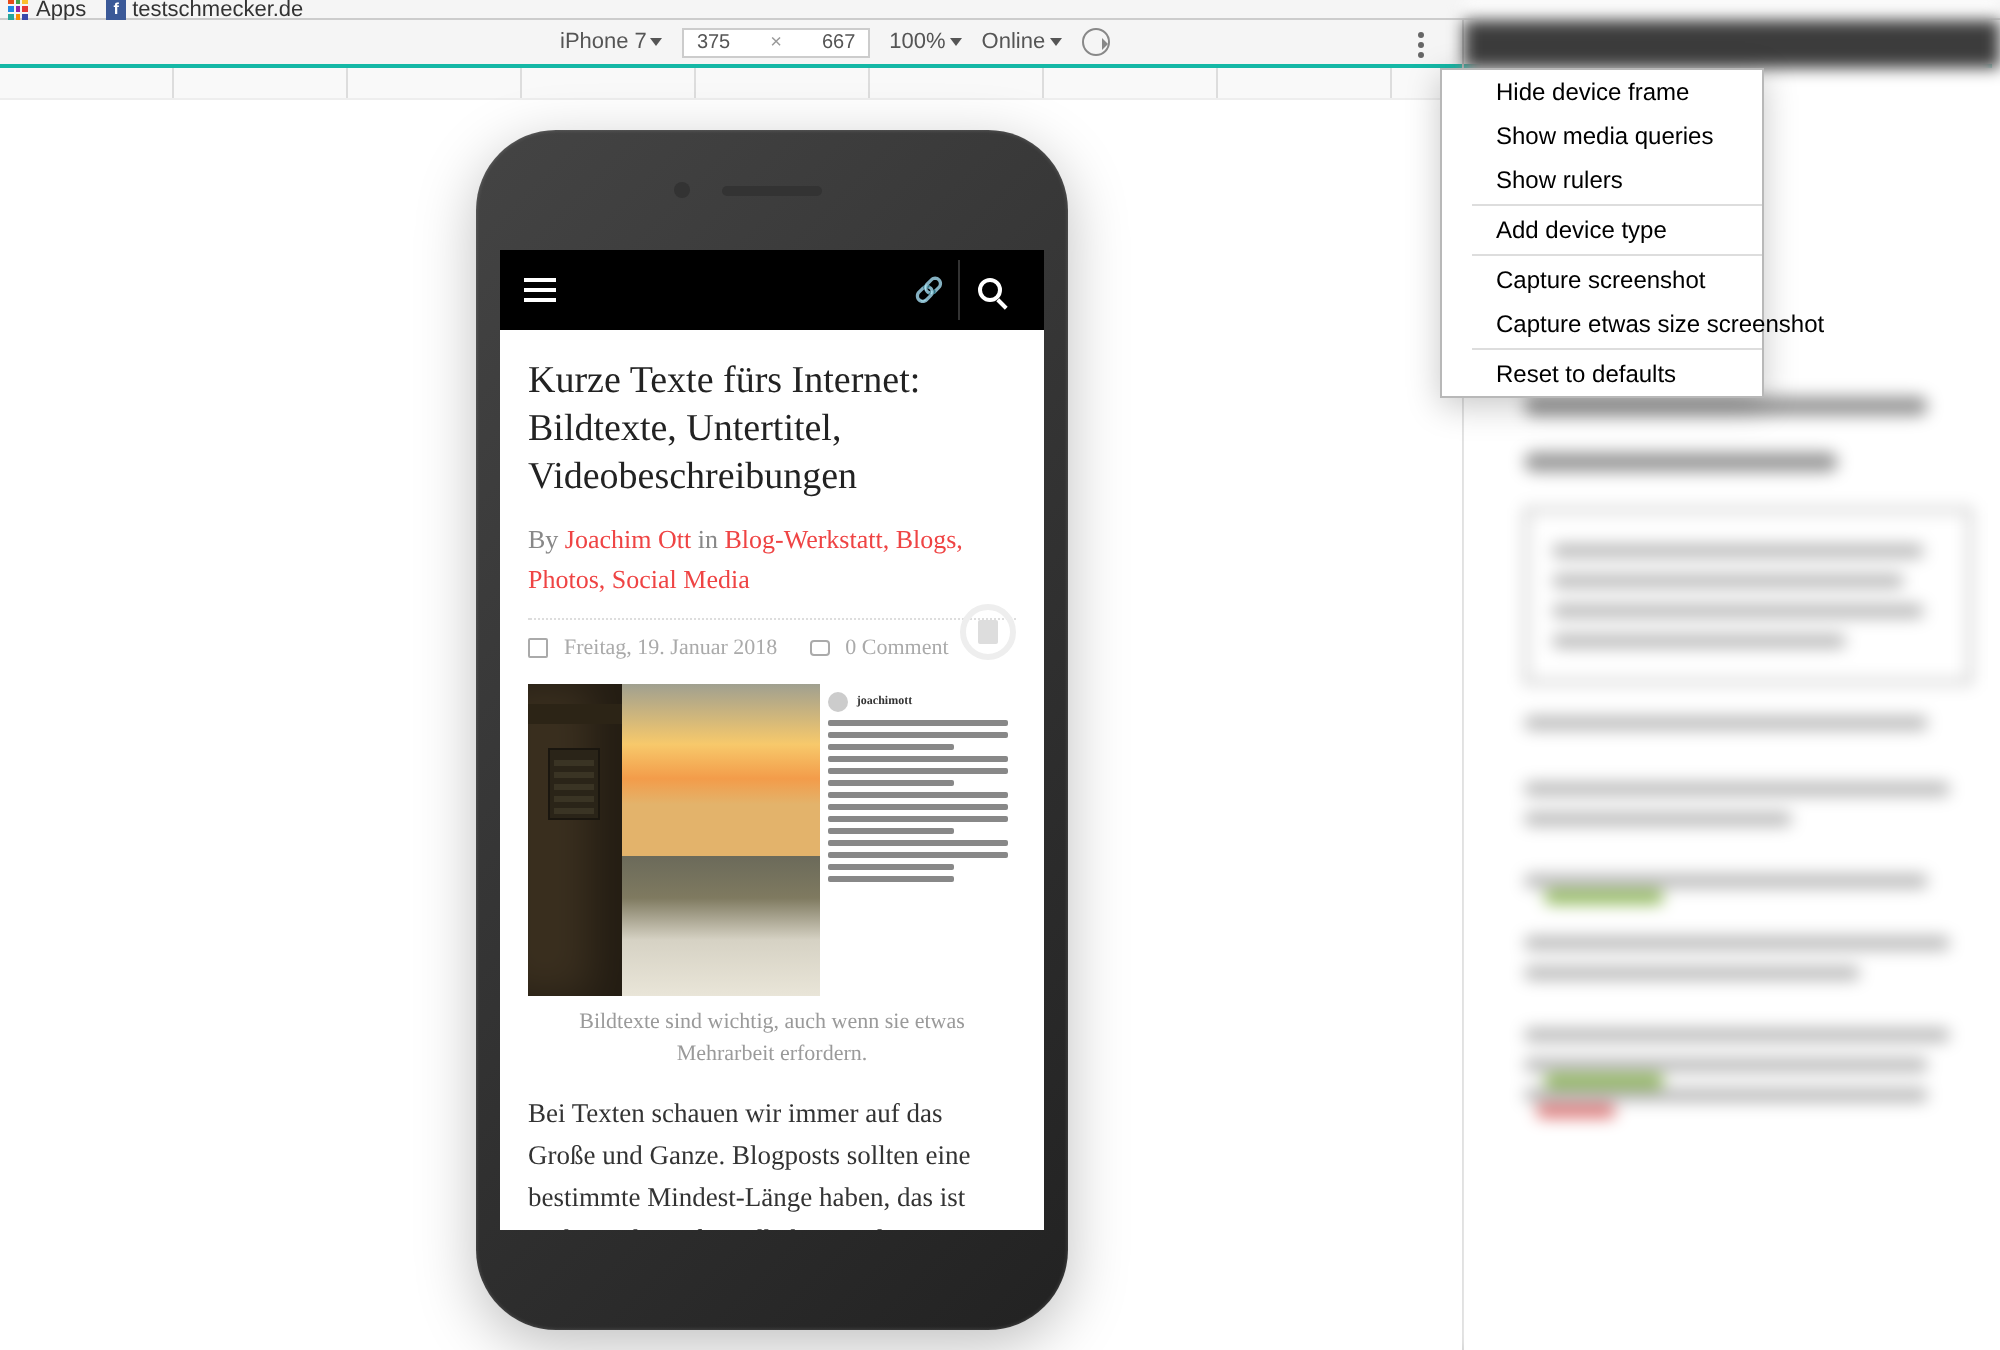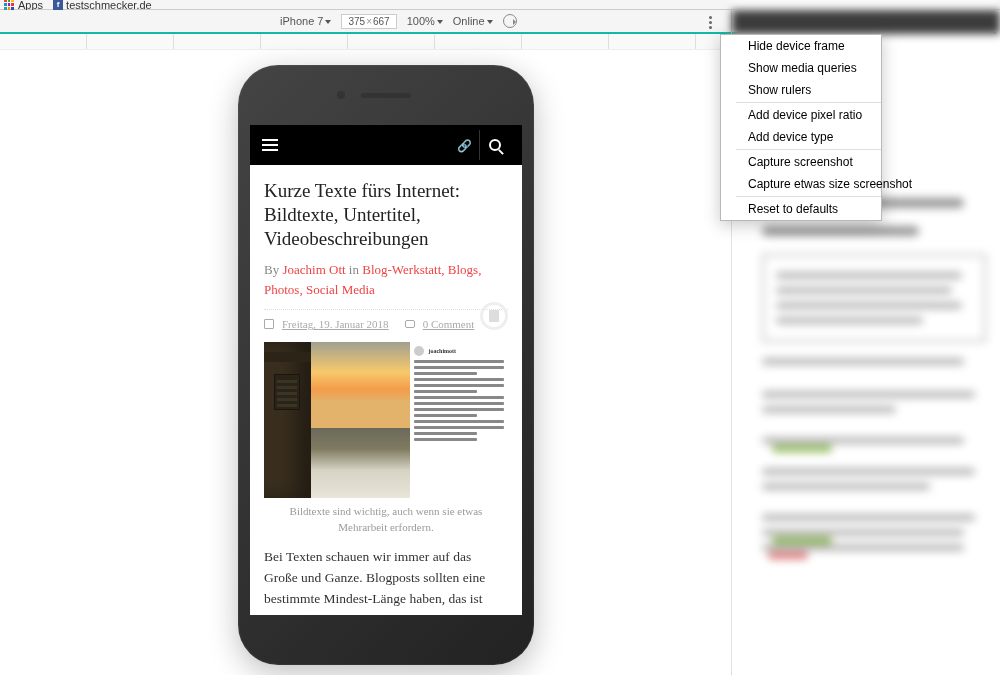--- a/index.html
+++ b/index.html
@@ -24,21 +24,21 @@
     .apps-icon div:nth-child(1){background:#e64a19;} .apps-icon div:nth-child(2){background:#43a047;} .apps-icon div:nth-child(3){background:#fbc02d;}
     .apps-icon div:nth-child(4){background:#1e88e5;} .apps-icon div:nth-child(5){background:#8e24aa;} .apps-icon div:nth-child(6){background:#e53935;}
     .apps-icon div:nth-child(7){background:#26a69a;} .apps-icon div:nth-child(8){background:#fb8c00;} .apps-icon div:nth-child(9){background:#3949ab;}
     .bookmark-icon { width:10px; height:10px; background:#3b5998; color:#fff; font-size:8px; display:flex; align-items:center; justify-content:center; margin-left:10px; margin-right:3px; font-weight:bold;}
     .devtools-bar {
       position: absolute; top: 10px; left:0; right:4px;
       height: 24px; background: #f5f5f5; border-bottom:2px solid #14b8a6;
       display:flex; align-items:center; font-size:11px; color:#555;
     }
     .dt-device { margin-left: 280px; }
-    .dt-dims { margin-left: 10px; border:1px solid #ccc; background:#fff; padding:1px 6px; font-size:10px; display:inline-flex; align-items:center; gap:1px; }
+    .dt-dims { margin-left: 10px; border:1px solid #ccc; background:#fff; padding:1px 6px; font-size:10px; display:inline-flex; align-items:center; gap:20px; }
     .dt-x { color:#999; }
     .dt-zoom, .dt-online { margin-left: 10px; }
     .dt-rotate { margin-left: 10px; width:14px; height:14px; border:1.5px solid #888; border-radius:50%; position:relative; }
     .dt-rotate::after { content:''; position:absolute; right:-3px; top:4px; border:3px solid transparent; border-left-color:#888; }
     .dt-more { position:absolute; right:276px; top:2px; width:20px; height:20px; display:flex; flex-direction:column; justify-content:center; align-items:center; gap:2px; }
     .dt-more span { width:3px; height:3px; background:#666; border-radius:50%; }
     .dropdown-arrow { display:inline-block; margin-left:2px; width:0; height:0; border-left:3px solid transparent; border-right:3px solid transparent; border-top:4px solid #555; vertical-align:middle; }
 
     .ruler-area {
       position:absolute; top:34px; left:0; width:720px; height:16px;
@@ -69,21 +69,21 @@
     .hdr-icon { width:30px; height:30px; display:flex; align-items:center; justify-content:center; border-right:1px solid #333; }
     .hdr-icon:last-child { border-right:none; }
     .link-icon::before { content:'🔗'; font-size:12px; }
     .search-mag { width:12px; height:12px; border:2px solid #fff; border-radius:50%; position:relative; }
     .search-mag::after { content:''; position:absolute; width:6px; height:2px; background:#fff; bottom:-4px; right:-5px; transform:rotate(45deg); }
 
     .article { padding: 14px 14px 0 14px; font-family: Georgia, 'Times New Roman', serif; color:#222; }
     .article h1 { font-size: 19px; line-height:1.25; font-weight:normal; margin-bottom:10px; }
     .meta1 { font-size: 13px; color:#888; line-height:1.5; margin-bottom:10px;}
     .meta1 a { color:#ef4444; text-decoration:none; }
-    .meta2 { font-size:11px; color:#aaa; display:flex; align-items:center; gap:8px; border-top:1px dotted #ddd; padding-top:8px; margin-bottom:12px; position:relative;text-decoration:underline; }
+    .meta2 { font-size:11px; color:#aaa; display:flex; align-items:center; gap:8px; border-top:1px dotted #ddd; padding-top:8px; margin-bottom:12px; position:relative; }
     .meta2 .cal-icon { width:10px; height:10px; border:1px solid #aaa; border-radius:1px; display:inline-block; }
     .meta2 .comment-icon { width:10px; height:8px; border:1px solid #aaa; border-radius:2px; display:inline-block; position:relative; margin-left:8px;}
     .circle-icon { position:absolute; right:0; top:-8px; width:28px; height:28px; border:3px solid #eee; border-radius:50%; display:flex; align-items:center; justify-content:center; }
     .circle-icon .doc { width:10px; height:12px; background:#ddd; border-radius:1px; }
 
     .post-image-wrap { position:relative; width:100%; height:156px; margin-bottom:6px; background:#333; overflow:hidden; }
     .post-photo { position:absolute; left:0; top:0; width:60%; height:100%; }
     .sky { position:absolute; left:0; top:0; right:0; height:55%; background:linear-gradient(180deg,#a0a090 0%, #f7c96b 35%, #f39c4a 55%, #e3b36b 70%); }
     .ground { position:absolute; left:0; bottom:0; right:0; height:45%; background:linear-gradient(180deg,#6b6a5a 0%, #7f7a60 30%, #d6d2c4 60%, #e9e5d8 100%); }
     .house { position:absolute; left:0; top:0; width:32%; height:100%; background:#3a2f1f; box-shadow:inset -15px 0 20px rgba(0,0,0,.4); }
@@ -279,20 +279,19 @@
   <div class="blur-para w95"></div>
   <div class="blur-para w90"><span class="blur-para accent"></span></div>
   <div class="blur-para w90"><span class="blur-para red"></span></div>
 </div>
 
 <div class="context-menu">
   <div class="item">Hide device frame</div>
   <div class="item">Show media queries</div>
   <div class="item">Show rulers</div>
   <hr>
-  <div class="item">Add device pixel ratio</div>
   <div class="item">Add device type</div>
   <hr>
   <div class="item">Capture screenshot</div>
   <div class="item">Capture etwas size screenshot</div>
   <hr>
   <div class="item">Reset to defaults</div>
 </div>
 
 </body></html>

